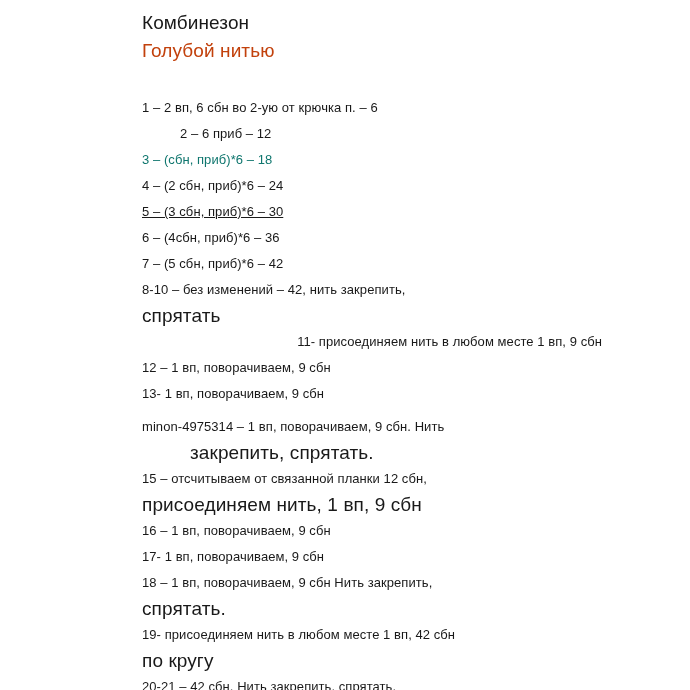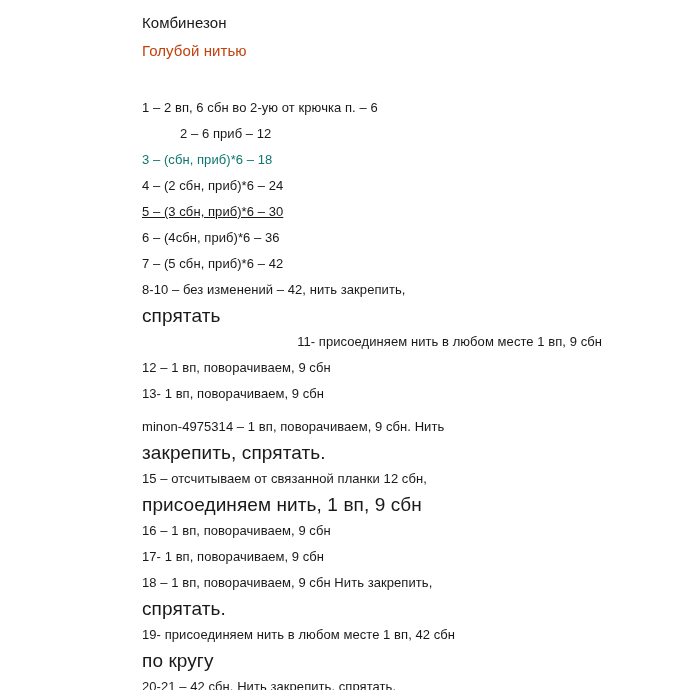--- a/index.html
+++ b/index.html
@@ -31,21 +31,21 @@
     top: 9px;
     width: 460px;
   }
 
   .title-block {
     margin: 0;
     padding: 0;
   }
 
   .title-line {
-    font-size: 15px;
+    font-size: 19px;
     line-height: 28px;
     color: #191919;
     letter-spacing: 0.005em;
     white-space: pre-wrap;
   }
 
   .spacer {
     height: 30px;
   }
 
@@ -91,21 +91,21 @@
         <div class="row" style="color: rgb(25, 25, 25);">4 – (2 сбн, приб)*6 – 24</div>
         <div class="row" style="color: rgb(25, 25, 25); text-decoration: underline;">5 – (3 сбн, приб)*6 – 30</div>
         <div class="row" style="color: rgb(25, 25, 25);">6 – (4сбн, приб)*6 – 36</div>
         <div class="row" style="color: rgb(25, 25, 25);">7 – (5 сбн, приб)*6 – 42</div>
         <div class="row" style="color: rgb(25, 25, 25);">8-10 – без изменений – 42, нить закрепить,</div>
         <div class="row-continuation" style="color: rgb(25, 25, 25);">спрятать</div>
         <div class="row" style="color: rgb(25, 25, 25); text-align: right;">11- присоединяем нить в любом месте 1 вп, 9 сбн</div>
         <div class="row" style="color: rgb(25, 25, 25);">12 – 1 вп, поворачиваем, 9 сбн</div>
         <div class="row" style="color: rgb(25, 25, 25);">13- 1 вп, поворачиваем, 9 сбн</div>
         <div class="row" style="color: rgb(25, 25, 25); margin-top: 7px;">minon-4975314 – 1 вп, поворачиваем, 9 сбн. Нить</div>
-        <div class="row-continuation" style="color: rgb(25, 25, 25);">закрепить, спрятать.</div>
+        <div class="row-continuation" style="color: rgb(25, 25, 25); margin-left: 48px;">закрепить, спрятать.</div>
         <div class="row" style="color: rgb(25, 25, 25);">15 – отсчитываем от связанной планки 12 сбн,</div>
         <div class="row-continuation" style="color: rgb(25, 25, 25);">присоединяем нить, 1 вп, 9 сбн</div>
         <div class="row" style="color: rgb(25, 25, 25);">16 – 1 вп, поворачиваем, 9 сбн</div>
         <div class="row" style="color: rgb(25, 25, 25);">17- 1 вп, поворачиваем, 9 сбн</div>
         <div class="row" style="color: rgb(25, 25, 25);">18 – 1 вп, поворачиваем, 9 сбн Нить закрепить,</div>
         <div class="row-continuation" style="color: rgb(25, 25, 25);">спрятать.</div>
         <div class="row" style="color: rgb(25, 25, 25);">19- присоединяем нить в любом месте 1 вп, 42 сбн</div>
         <div class="row-continuation" style="color: rgb(25, 25, 25);">по кругу</div>
         <div class="row" style="color: rgb(25, 25, 25);">20-21 – 42 сбн, Нить закрепить, спрятать.</div>
       </div>

